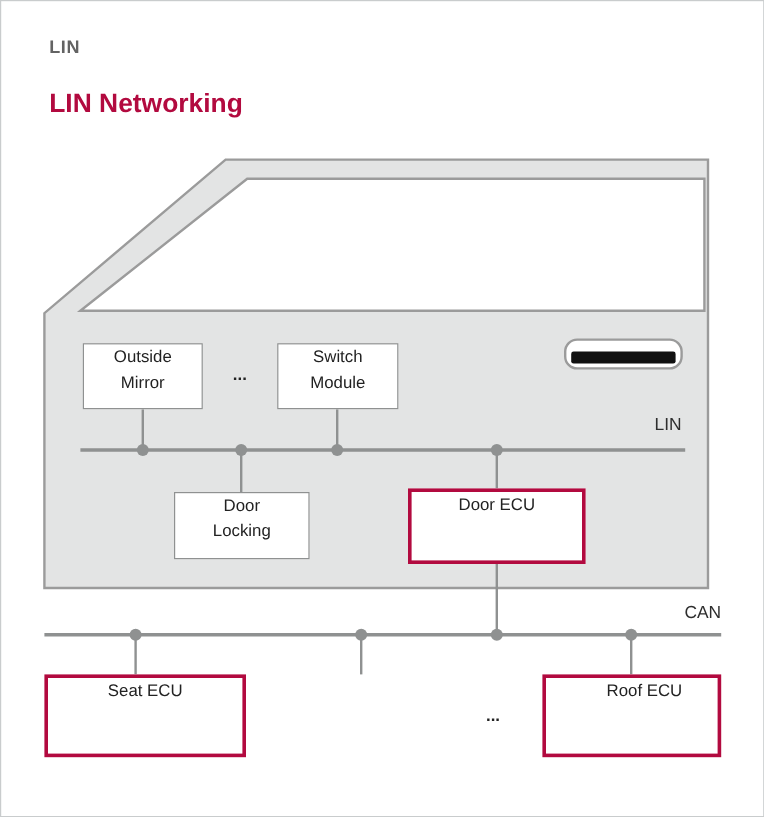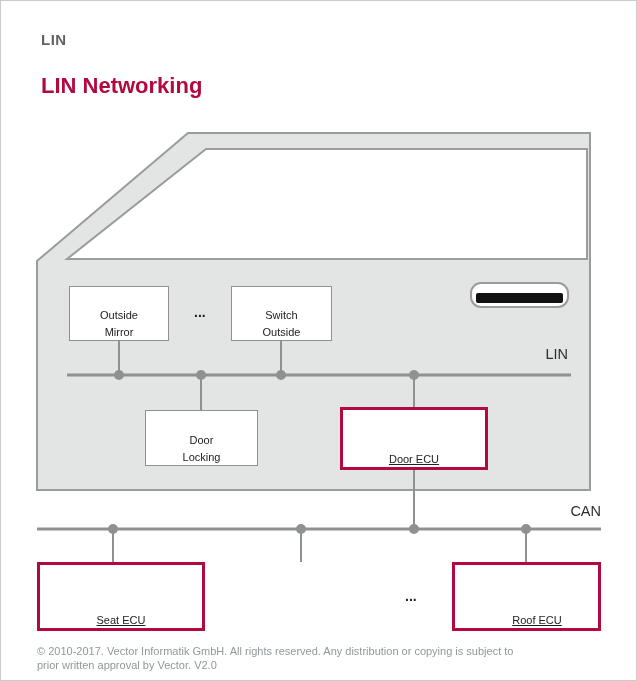--- a/index.html
+++ b/index.html
@@ -40,30 +40,30 @@
     left: 0;
     top: 0;
     width: 637px;
     height: 681px;
   }
   .node {
     position: absolute;
     box-sizing: border-box;
     background: #ffffff;
     display: flex;
-    align-items: flex-end;
+    align-items: flex-start;
     justify-content: center;
     text-align: center;
-    font-size: 11px;
+    font-size: 14px;
     line-height: 1.5;
     color: #222222;
     white-space: pre-line;
   }
   .node.gray { border: 1.5px solid #8f9191; }
-  .node.red  { border: 3px solid #b20a3f; text-decoration: underline; }
+  .node.red  { border: 3px solid #b20a3f; }
   .ellipsis {
     position: absolute;
     font-size: 14px;
     font-weight: bold;
     color: #222222;
   }
   .bus-label {
     position: absolute;
     font-size: 14.5px;
     color: #2e2e2e;
@@ -124,21 +124,21 @@
 
   <div class="node gray" style="left:68px; top:285px; width:100px; height:55px;">
     <span>Outside
 Mirror</span>
   </div>
 
   <div class="ellipsis" style="left:193px; top:303px;">...</div>
 
   <div class="node gray" style="left:230px; top:285px; width:101px; height:55px;">
     <span>Switch
-Outside</span>
+Module</span>
   </div>
 
   <div class="bus-label" style="left:507px; top:345px; width:60px;">LIN</div>
 
   <div class="node gray" style="left:144px; top:409px; width:113px; height:56px;">
     <span>Door
 Locking</span>
   </div>
 
   <div class="node red" style="left:339px; top:406px; width:148px; height:63px;">
@@ -151,18 +151,14 @@
     <span>Seat ECU</span>
   </div>
 
 
   <div class="ellipsis" style="left:404px; top:587px;">...</div>
 
   <div class="node red" style="left:451px; top:561px; width:149px; height:69px;padding-left:21px;">
     <span>Roof ECU</span>
   </div>
 
-  <div class="footer">
-    <div>© 2010-2017. Vector Informatik GmbH. All rights reserved. Any distribution or copying is subject to</div>
-    <div>prior written approval by Vector. V2.0</div>
-  </div>
 
 </div>
 
 </body></html>

